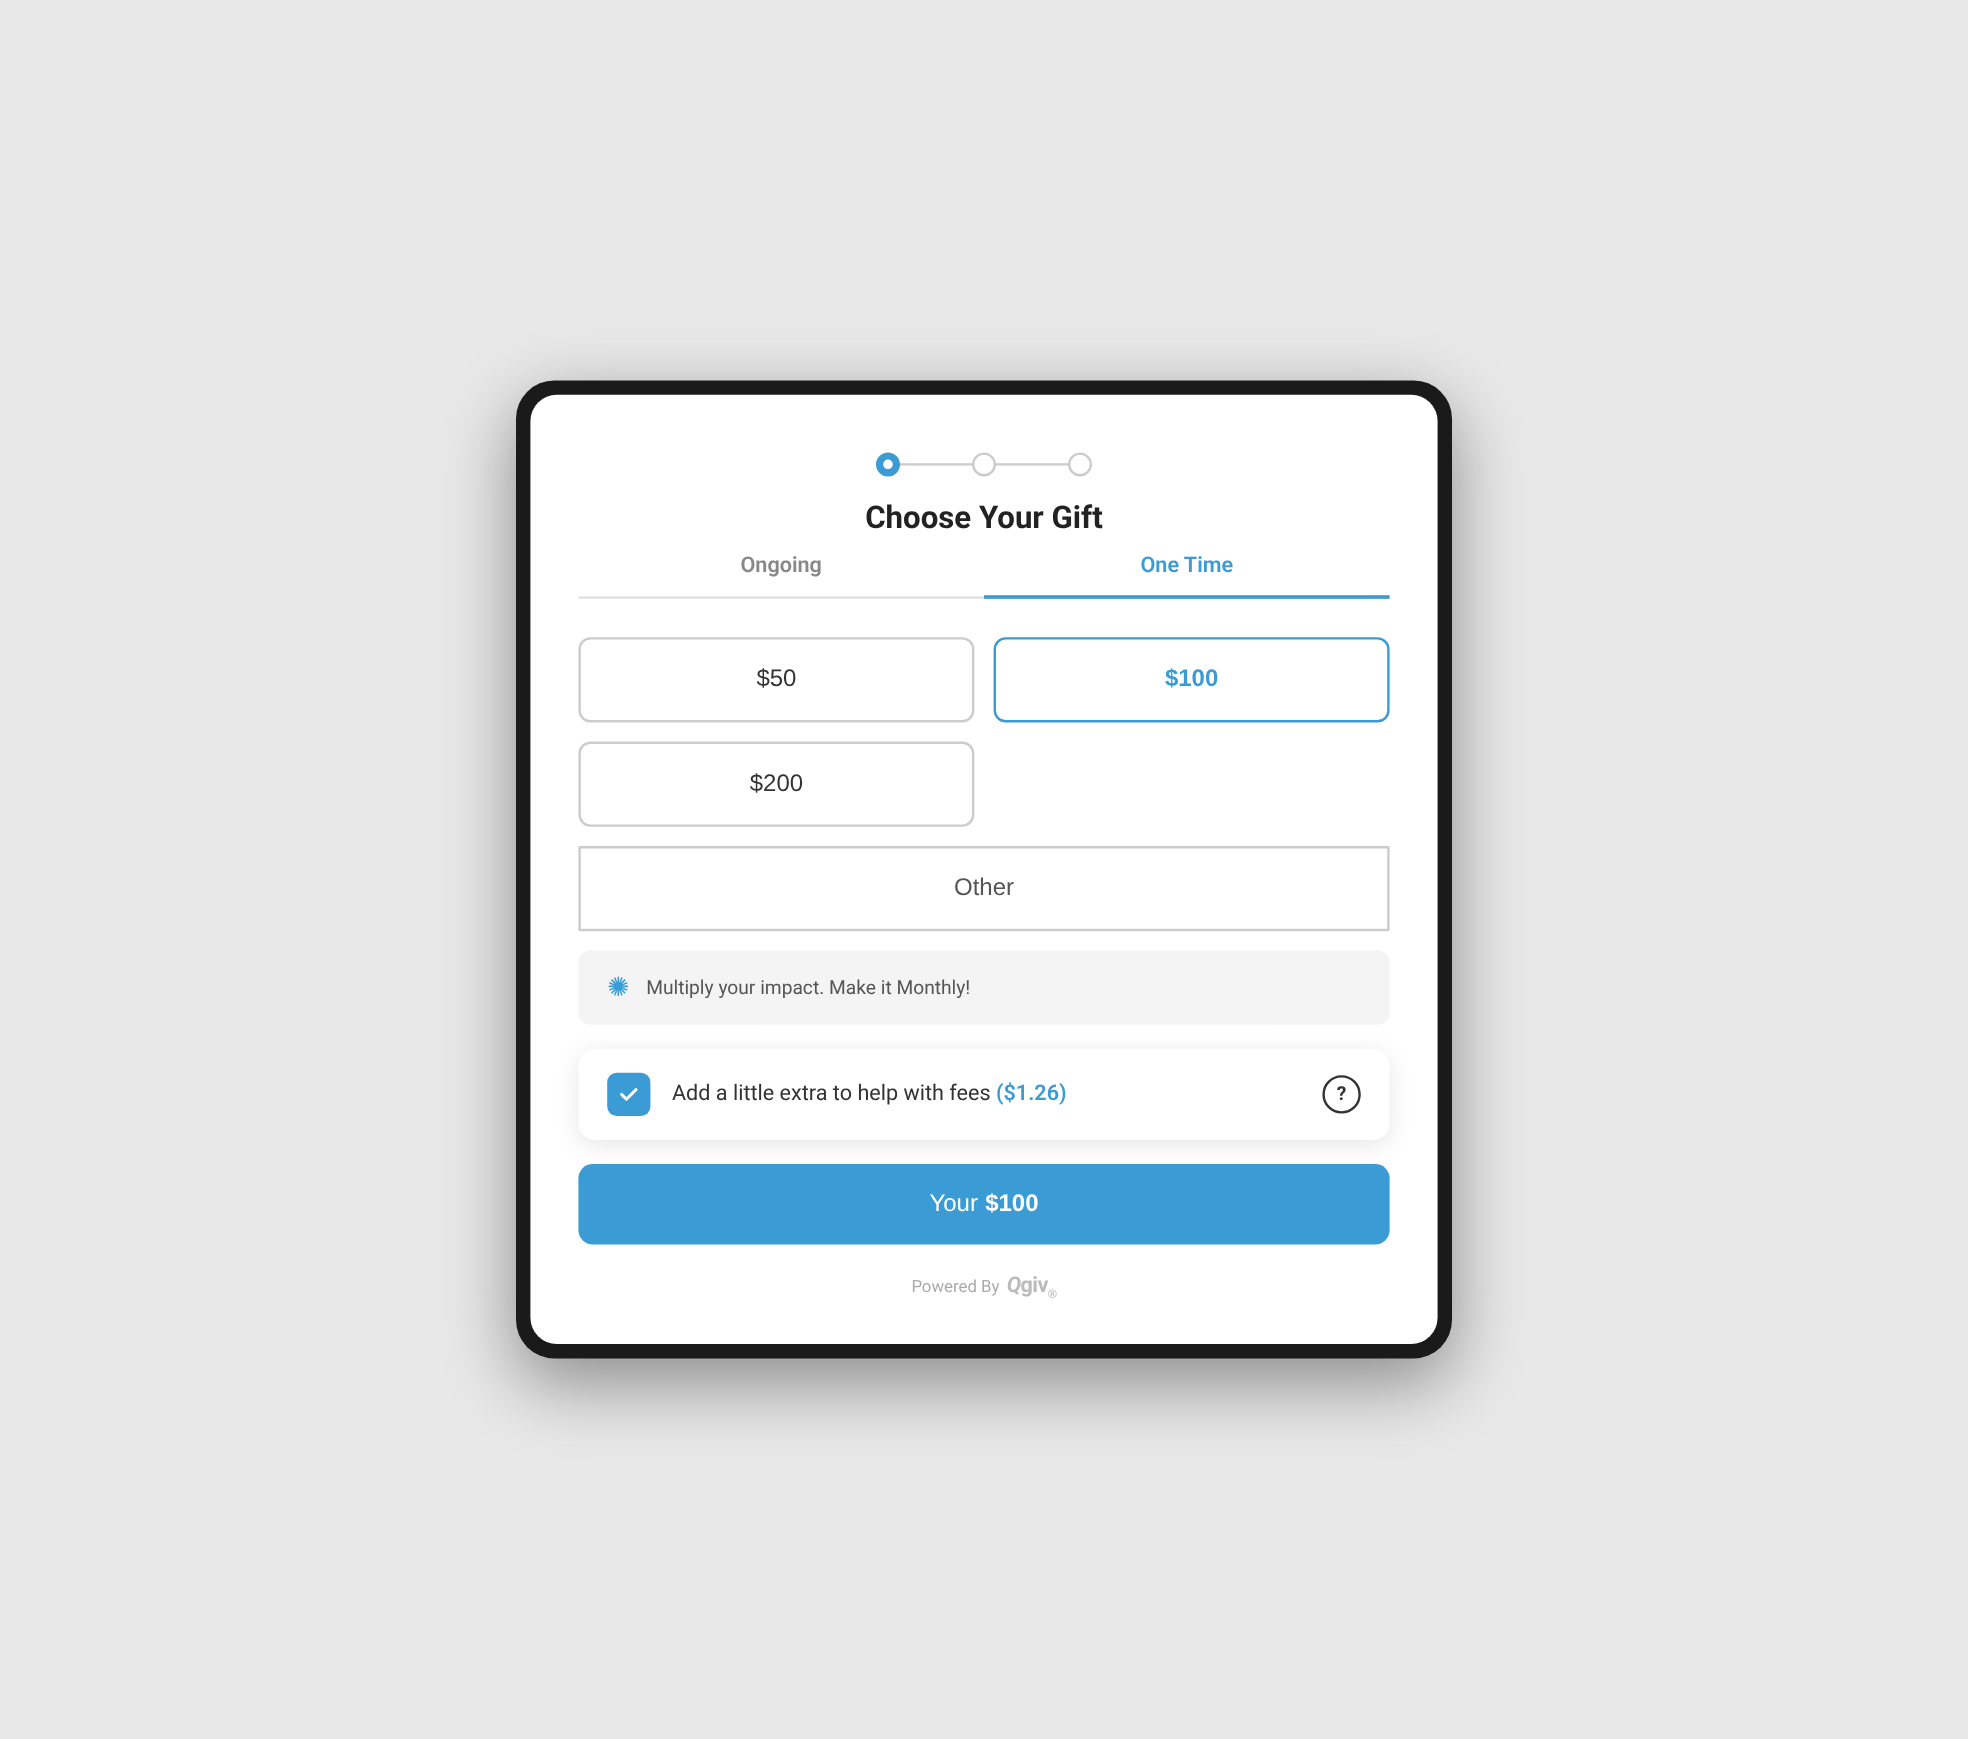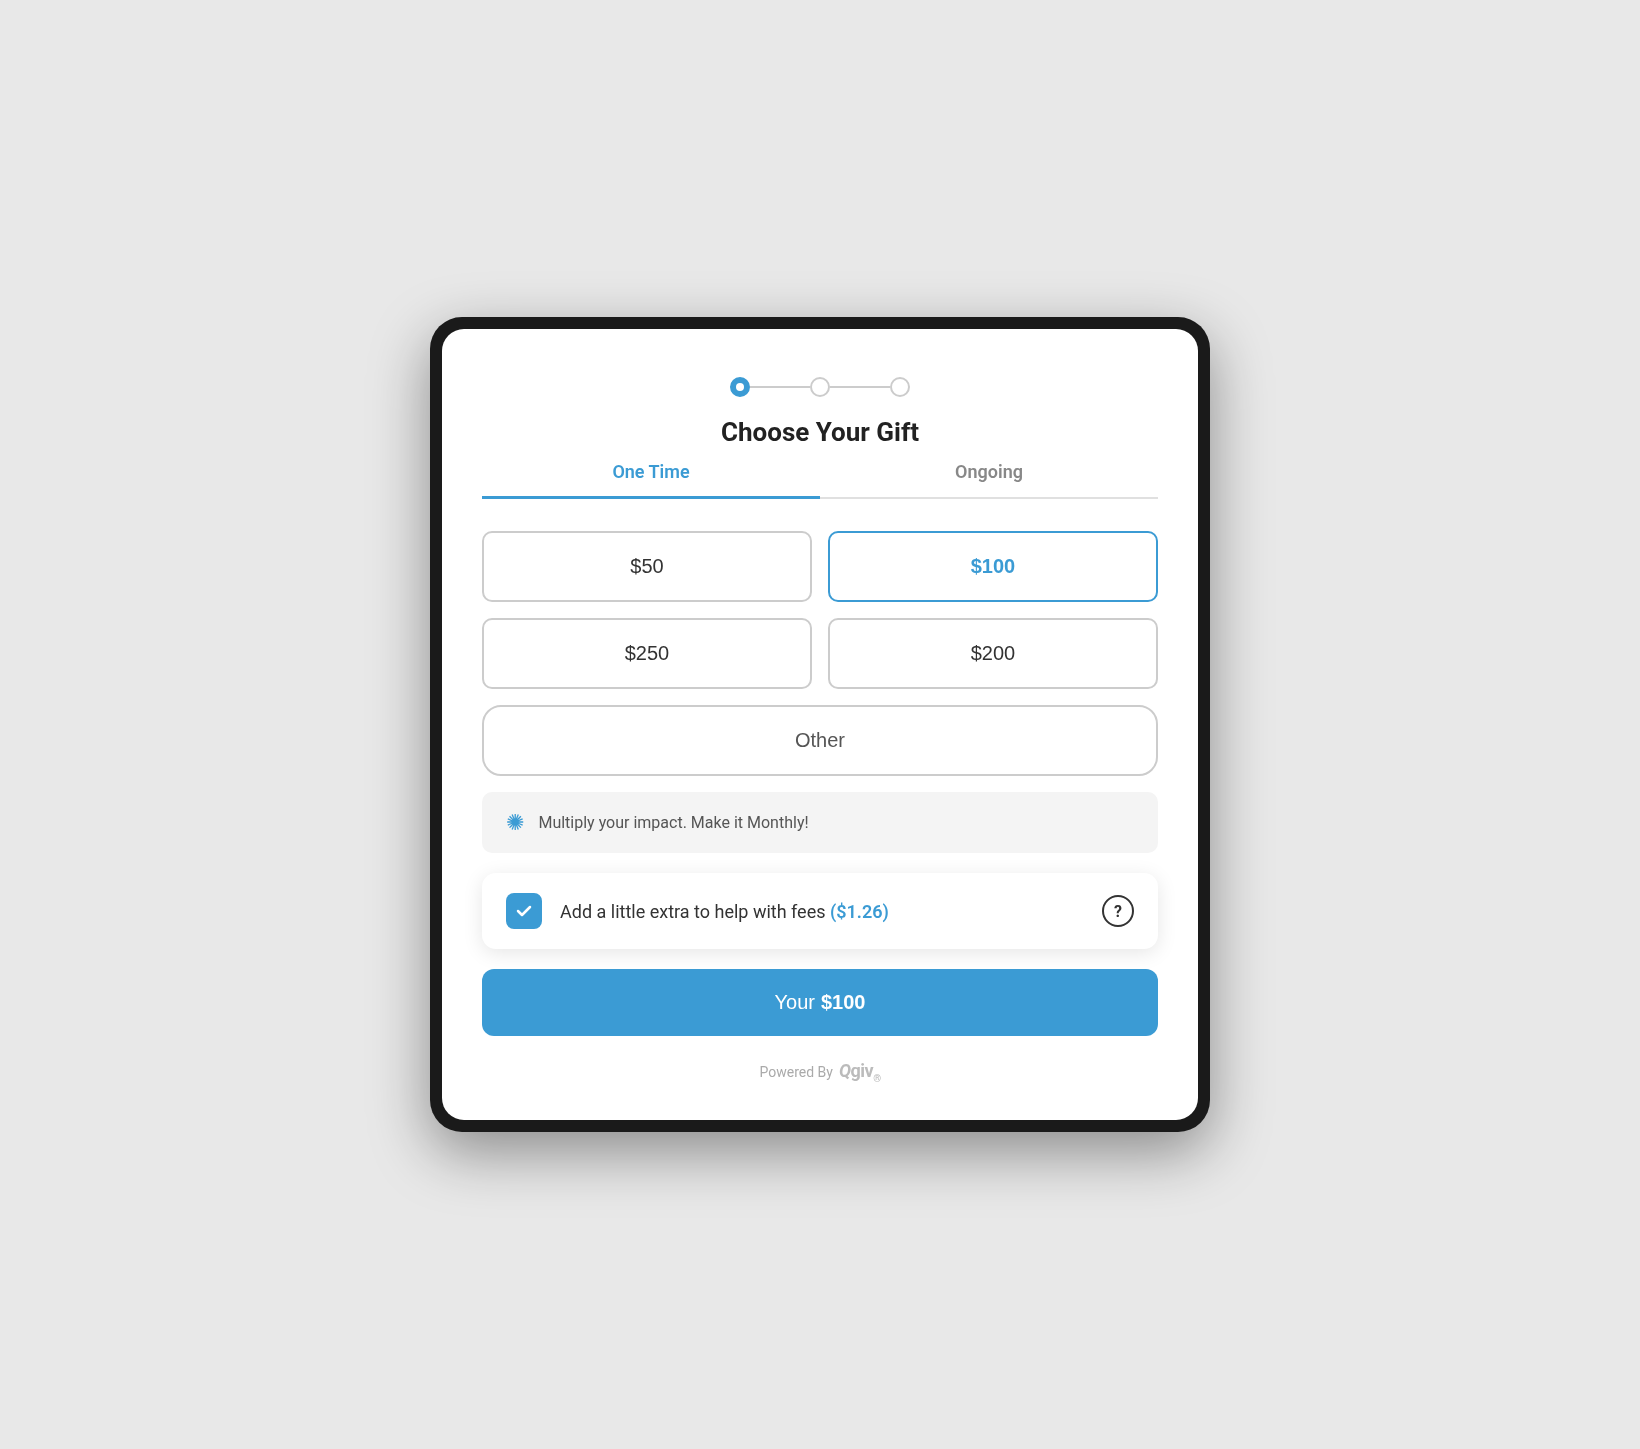--- a/index.html
+++ b/index.html
@@ -126,21 +126,21 @@
     }
 
     .amount-btn.selected {
       border-color: #3b9bd4;
       color: #3b9bd4;
       font-weight: 700;
     }
 
     .other-btn {
       border: 2px solid #cccccc;
-      border-radius: 19px;
+      border-radius: 1px;
       background: #ffffff;
       padding: 22px 12px;
       font-size: 20px;
       font-weight: 400;
       color: #555555;
       cursor: pointer;
       text-align: center;
       width: 100%;
       margin-bottom: 16px;
       transition: border-color 0.2s;
@@ -282,29 +282,28 @@
       <div class="step-dot"></div>
       <div class="step-line"></div>
       <div class="step-dot"></div>
     </div>
 
     
     <h1 class="page-title">Choose Your Gift</h1>
 
     
     <div class="tabs">
+      <div class="tab">Ongoing</div>
       <div class="tab active">One Time</div>
-      <div class="tab">Ongoing</div>
     </div>
 
     
     <div class="amount-grid">
       <button class="amount-btn">$50</button>
       <button class="amount-btn selected">$100</button>
-      <button class="amount-btn">$250</button>
       <button class="amount-btn">$200</button>
     </div>
 
     
     <button class="other-btn">Other</button>
 
     
     <div class="monthly-banner">
       <span class="sun-icon">✺</span>
       <span class="monthly-text">Multiply your impact. Make it Monthly!</span>

